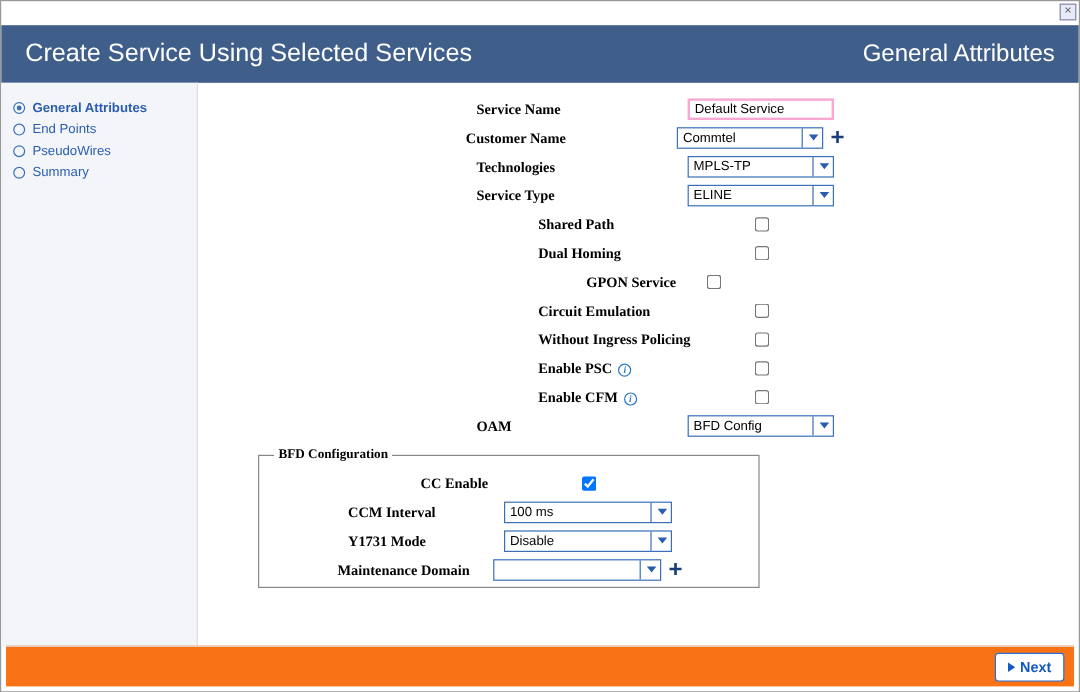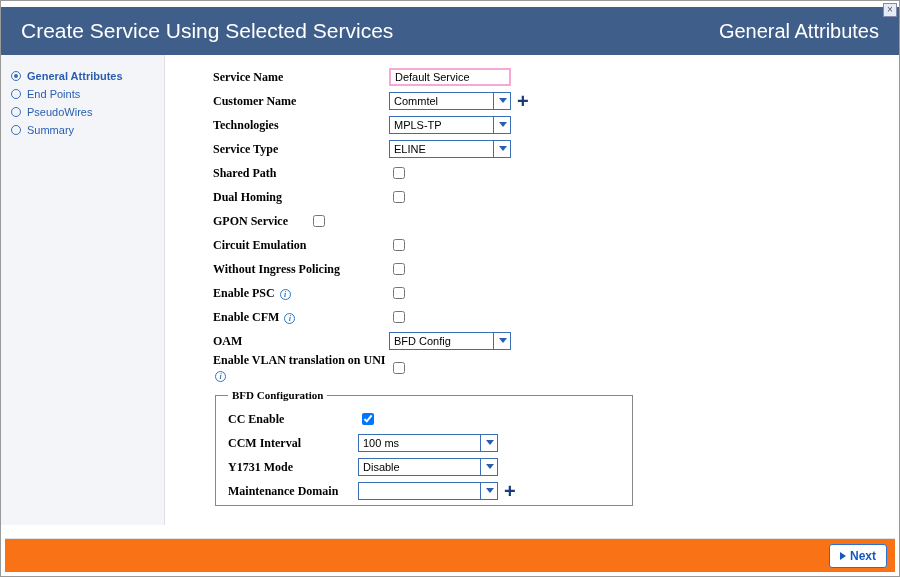--- a/index.html
+++ b/index.html
@@ -29,21 +29,21 @@
     z-index: 10;
   }
   .header {
     background: #3f5f8a;
     color: #fff;
     height: 48px;
     display: flex;
     justify-content: space-between;
     align-items: center;
     padding: 0 20px;
-    margin-top: 6px;
+    margin-top: 20px;
   }
   .header-left {
     font-size: 21px;
     font-weight: 400;
   }
   .header-right {
     font-size: 20px;
     font-weight: 400;
   }
   .body {
@@ -87,20 +87,21 @@
     overflow-y: auto;
     padding: 10px 20px 10px 48px;
     position: relative;
   }
   .form-row {
     display: flex;
     align-items: center;
     min-height: 24px;
     font-size: 11px;
     color: #000;
+    justify-content: center;
   }
   .form-label {
     width: 176px;
     font-weight: bold;
     font-family: "Times New Roman", serif;
     font-size: 12px;
   }
   .ctrl-text {
     width: 122px;
     height: 18px;
@@ -325,27 +326,20 @@
     </div>
 
     <div class="form-row">
       <span class="form-label">OAM</span>
       <div class="ctrl-select">
         <span>BFD Config</span>
         <span class="sel-arrow"></span>
       </div>
     </div>
 
-    <div class="form-row">
-      <span class="form-label">
-        <span>Enable VLAN translation on UNI</span>
-        <span class="info-icon">i</span>
-      </span>
-      <input type="checkbox" class="ctrl-check" style="">
-    </div>
 
     <fieldset class="bfd">
       <legend>BFD Configuration</legend>
 
       <div class="form-row">
         <span class="form-label">CC Enable</span>
         <input type="checkbox" class="ctrl-check" checked="" style="">
       </div>
 
       <div class="form-row">

